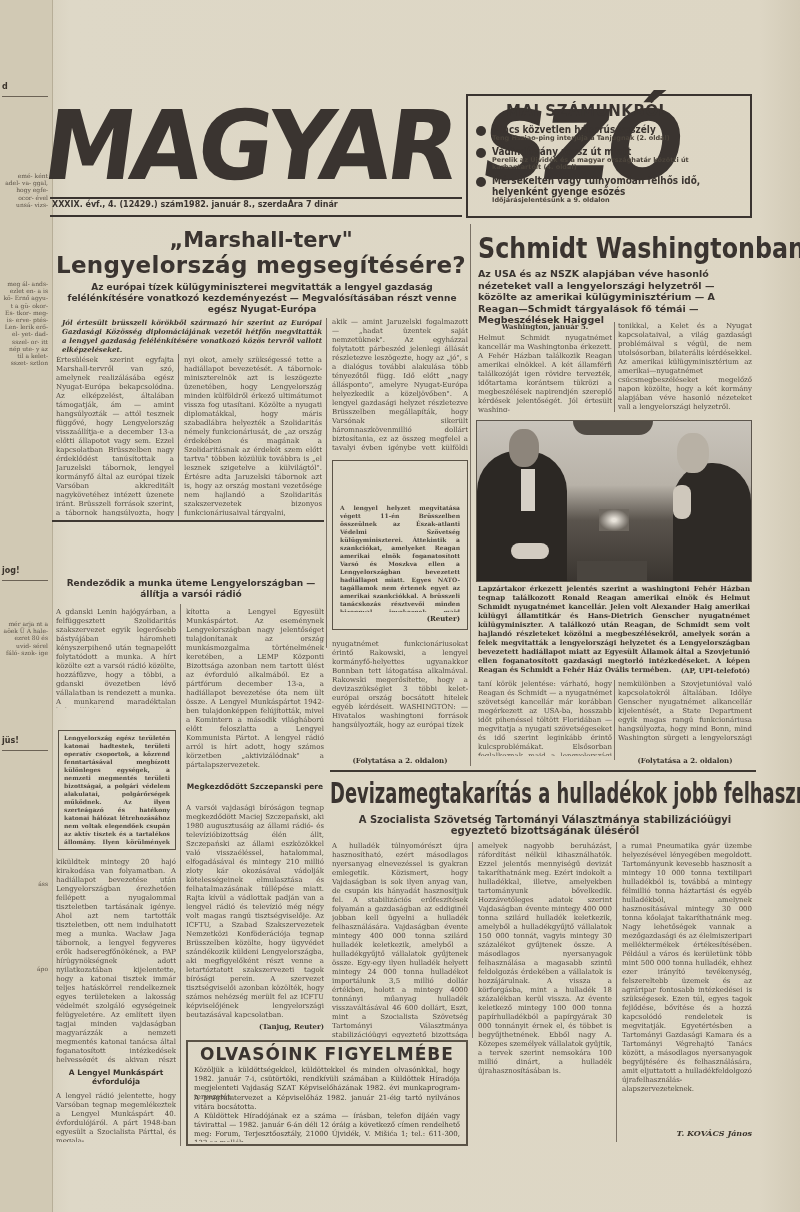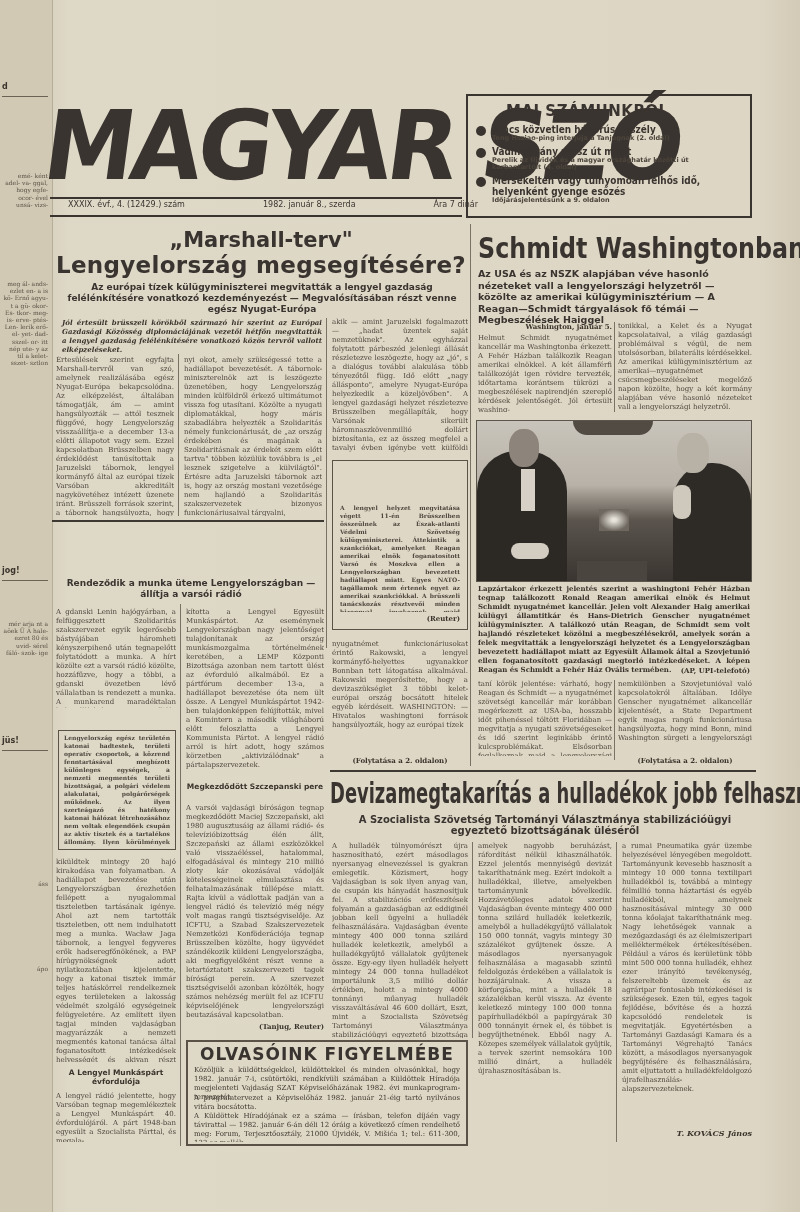--- a/index.html
+++ b/index.html
@@ -6,21 +6,21 @@
   body { width:800px; height:1212px; background:#d9d2c0; position:relative; overflow:hidden; font-family:"DejaVu Serif", serif; color:#2b2520; }
   .page { position:absolute; left:0; top:0; width:800px; height:1212px; background:linear-gradient(90deg,#cbc3ae 0px,#d6cfbd 40px,#ded8c7 70px,#ddd6c4 760px,#d2cab6 800px); }
   .spine { position:absolute; left:0; top:0; width:52px; height:1212px; border-right:1px solid #b7ae98; background:#d1c9b4; }
   .spine-txt { position:absolute; left:2px; width:46px; font-size:6px; line-height:7.2px; color:#5a5146; text-align:right; overflow:hidden; font-family:"DejaVu Serif", serif; }
   .spine-mark { position:absolute; left:2px; font-size:8px; font-weight:bold; color:#3b342c; font-family:"DejaVu Sans", sans-serif; }
   .spine-rule { position:absolute; left:2px; width:46px; border-top:1px solid #6b6255; }
   .abs { position:absolute; }
   .masthead { left:52px; top:92px; width:410px; height:110px; }
   .mast-title { position:absolute; left:0; top:0; font-family:"DejaVu Sans", sans-serif; font-weight:900; font-size:96px; letter-spacing:-4px; color:#3a3430; transform:scaleX(0.95) skewX(-8deg); transform-origin:left top; line-height:108px; white-space:nowrap; }
   .mast-rule { position:absolute; left:50px; width:412px; border-top:2px solid #3a3430; }
-  .dateline { position:absolute; left:68px; top:200px; width:410px; font-family:"DejaVu Sans", sans-serif; font-weight:normal; font-size:8px; color:#3a3430; display:flex; justify-content:space-between; }
+  .dateline { position:absolute; left:52px; top:200px; width:410px; font-family:"DejaVu Sans", sans-serif; font-weight:bold; font-size:8px; color:#3a3430; display:flex; }
   .teaser { left:466px; top:94px; width:286px; height:124px; border:2px solid #3a3430; padding:4px 8px; box-sizing:border-box; }
   .teaser h3 { margin:2px 0 4px 30px; font-family:"DejaVu Sans", sans-serif; font-size:15px; font-weight:900; color:#3a3430; letter-spacing:0.5px; }
   .teaser-item { display:flex; align-items:flex-start; margin-bottom:3px; }
   .bullet { width:10px; height:10px; border-radius:50%; background:#3a3430; margin:2px 6px 0 0; flex:none; }
   .ti-title { font-family:"DejaVu Sans", sans-serif; font-weight:bold; font-size:10.5px; line-height:11px; color:#3a3430; transform:scaleX(0.85); transform-origin:left; white-space:nowrap; }
   .ti-sub { font-family:"DejaVu Sans", sans-serif; font-weight:bold; font-size:6.5px; line-height:7.5px; color:#4b443b; }
   .hl-big { font-family:"DejaVu Sans", sans-serif; font-weight:900; color:#3a3430; text-align:center; }
   .hl-cond { font-family:"DejaVu Sans", sans-serif; font-weight:bold; color:#3a3430; transform-origin:left top; white-space:nowrap; }
   .deck { font-family:"DejaVu Sans", sans-serif; font-weight:bold; color:#3a3430; text-align:center; }
   .body { font-size:7px; line-height:9px; color:#4d463d; text-align:justify; overflow:hidden; font-family:"DejaVu Serif", serif; }
@@ -114,21 +114,21 @@
 
   <div class="box" style="left:332px;top:460px;width:136px;height:170px;"></div>
   <div class="abs body" style="left:340px;top:504px;width:120px;height:108px;font-weight:bold;font-size:6px;line-height:8px;">A lengyel helyzet megvitatása végett 11-én Brüsszelben összeülnek az Észak-atlanti Védelmi Szövetség külügyminiszterei. Áttekintik a szankciókat, amelyeket Reagan amerikai elnök foganatosított Varsó és Moszkva ellen a Lengyelországban bevezetett hadiállapot miatt. Egyes NATO-tagállamok nem értenek egyet az amerikai szankciókkal. A brüsszeli tanácskozás résztvevői minden bizonnyal igyekeznek majd összehangolni a lengyel krízisről kapcsolatos álláspontjukat.</div>
   <div class="abs credit" style="left:340px;top:614px;width:120px;">(Reuter)</div>
 
   <div class="hrule2" style="left:52px;top:520px;width:272px;"></div>
 
   <div class="vrule" style="left:470px;top:224px;height:542px;"></div>
   <div class="abs hl-cond" style="left:478px;top:232px;font-size:29px;line-height:32px;transform:scaleX(0.82);">Schmidt Washingtonban</div>
   <div class="abs deck" style="left:478px;top:268px;width:272px;font-size:9.5px;line-height:11.5px;text-align:left;">Az USA és az NSZK alapjában véve hasonló nézeteket vall a lengyelországi helyzetről — közölte az amerikai külügyminisztérium — A Reagan—Schmidt tárgyalások fő témái — Megbeszélések Haiggel</div>
-  <div class="abs" style="left:478px;top:322px;width:134px;font-size:7px;font-weight:bold;text-align:right;color:#3a342c;">Washington, január 5.</div>
+  <div class="abs" style="left:478px;top:322px;width:134px;font-size:7px;font-weight:bold;text-align:center;color:#3a342c;">Washington, január 5.</div>
   <div class="abs body" style="left:478px;top:334px;width:134px;height:78px;">Helmut Schmidt nyugatnémet kancellár ma Washingtonba érkezett. A Fehér Házban találkozik Reagan amerikai elnökkel. A két államférfi találkozóját igen rövidre tervezték, időtartama korántsem tükrözi a megbeszélések napirendjén szereplő kérdések jelentőségét. Jól értesült washing-</div>
   <div class="vrule" style="left:614px;top:322px;height:90px;"></div>
   <div class="abs body" style="left:618px;top:322px;width:134px;height:90px;">tonikkal, a Kelet és a Nyugat kapcsolataival, a világ gazdasági problémáival s végül, de nem utolsósorban, bilaterális kérdésekkel. Az amerikai külügyminisztérium az amerikai—nyugatnémet csúcsmegbeszéléseket megelőző napon közölte, hogy a két kormány alapjában véve hasonló nézeteket vall a lengyelországi helyzetről.</div>
 
   <div class="photo">
     <div class="ph-wall"></div>
     <div class="ph-mantel"></div>
     <div class="ph-fire"></div>
     <div class="ph-table"></div>
     <div class="ph-man1"></div>

